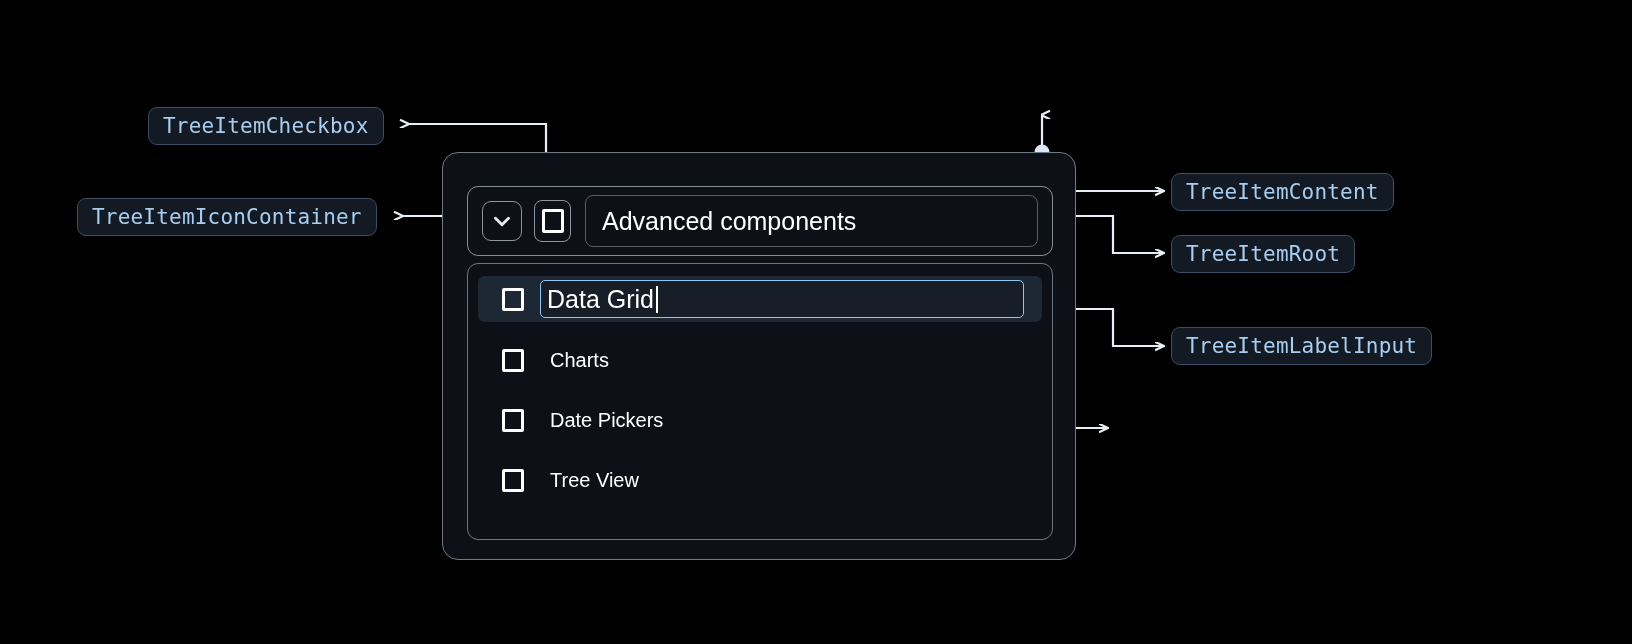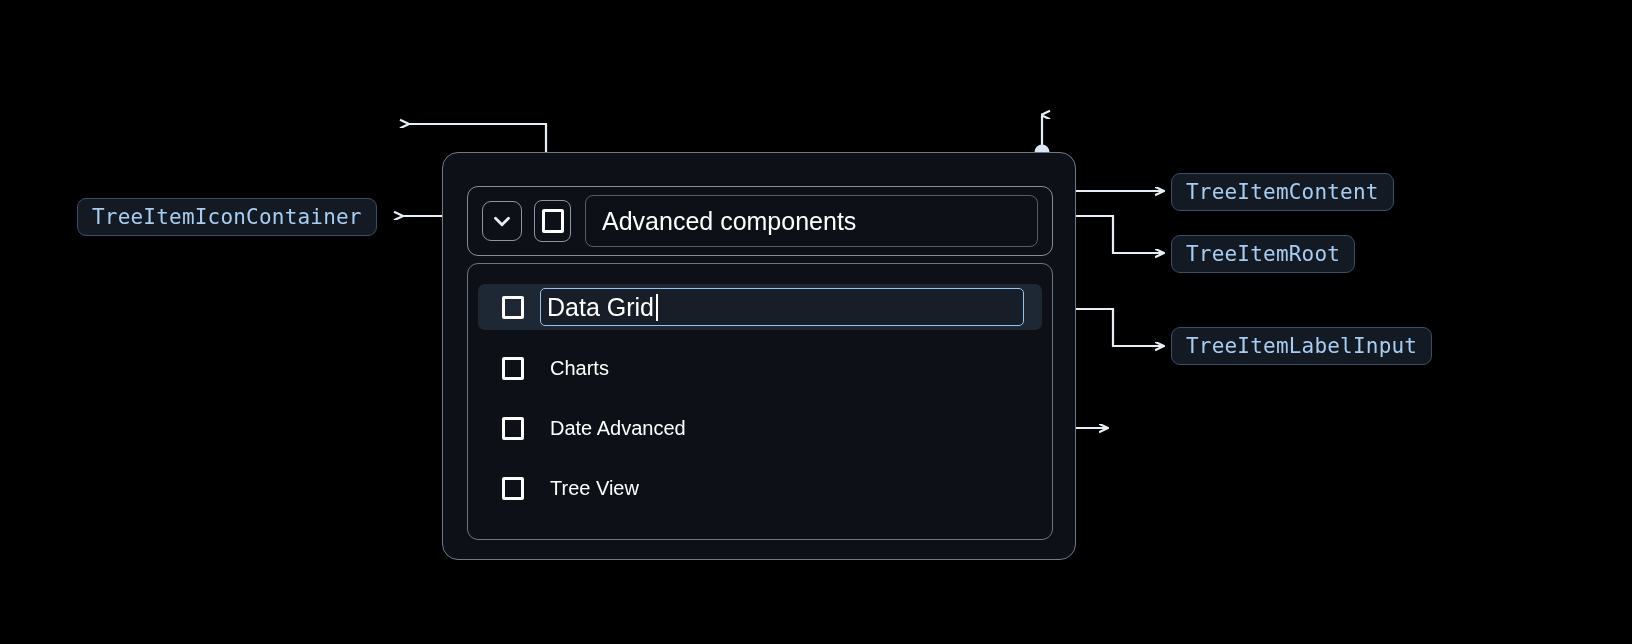--- a/index.html
+++ b/index.html
@@ -131,21 +131,21 @@
   .tree-group {
     position: absolute;
     left: 24px;
     top: 110px;
     width: 586px;
     height: 277px;
     box-sizing: border-box;
     border: 1px solid #6d757e;
     border-radius: 11px;
     background: #0d1117;
-    padding-top: 20px;
+    padding-top: 12px;
   }
 
   .child-row {
     display: flex;
     align-items: center;
     height: 44px;
     margin: 0 10px 16px 10px;
     padding-left: 24px;
     border-radius: 7px;
   }
@@ -230,20 +230,21 @@
       <circle cx="546" cy="196" r="7.5"></circle>
       <circle cx="483" cy="216" r="7.5"></circle>
       <circle cx="1042" cy="152" r="7.5"></circle>
       <circle cx="1053" cy="191" r="7.5"></circle>
       <circle cx="1042" cy="216" r="7.5"></circle>
       <circle cx="1042" cy="309" r="7.5"></circle>
       <circle cx="1053" cy="428" r="7.5"></circle>
     </g>
   </svg>
 
+  <div class="badge" style="left:148px; top:107px;">TreeItemCheckbox</div>
 
   <div class="badge" style="left:77px; top:198px;">TreeItemIconContainer</div>
 
 
   <div class="badge" style="left:1171px; top:173px;">TreeItemContent</div>
 
   <div class="badge" style="left:1171px; top:235px;">TreeItemRoot</div>
 
   <div class="badge" style="left:1171px; top:327px;text-align:center;">TreeItemLabelInput</div>
 
@@ -275,21 +276,21 @@
         </span>
       </div>
 
       <div class="child-row">
         <span class="child-cb"></span>
         <span class="child-text">Charts</span>
       </div>
 
       <div class="child-row">
         <span class="child-cb"></span>
-        <span class="child-text">Date Advanced</span>
+        <span class="child-text">Date Pickers</span>
       </div>
 
       <div class="child-row">
         <span class="child-cb"></span>
         <span class="child-text">Tree View</span>
       </div>
 
     </div>
   </div>
 

